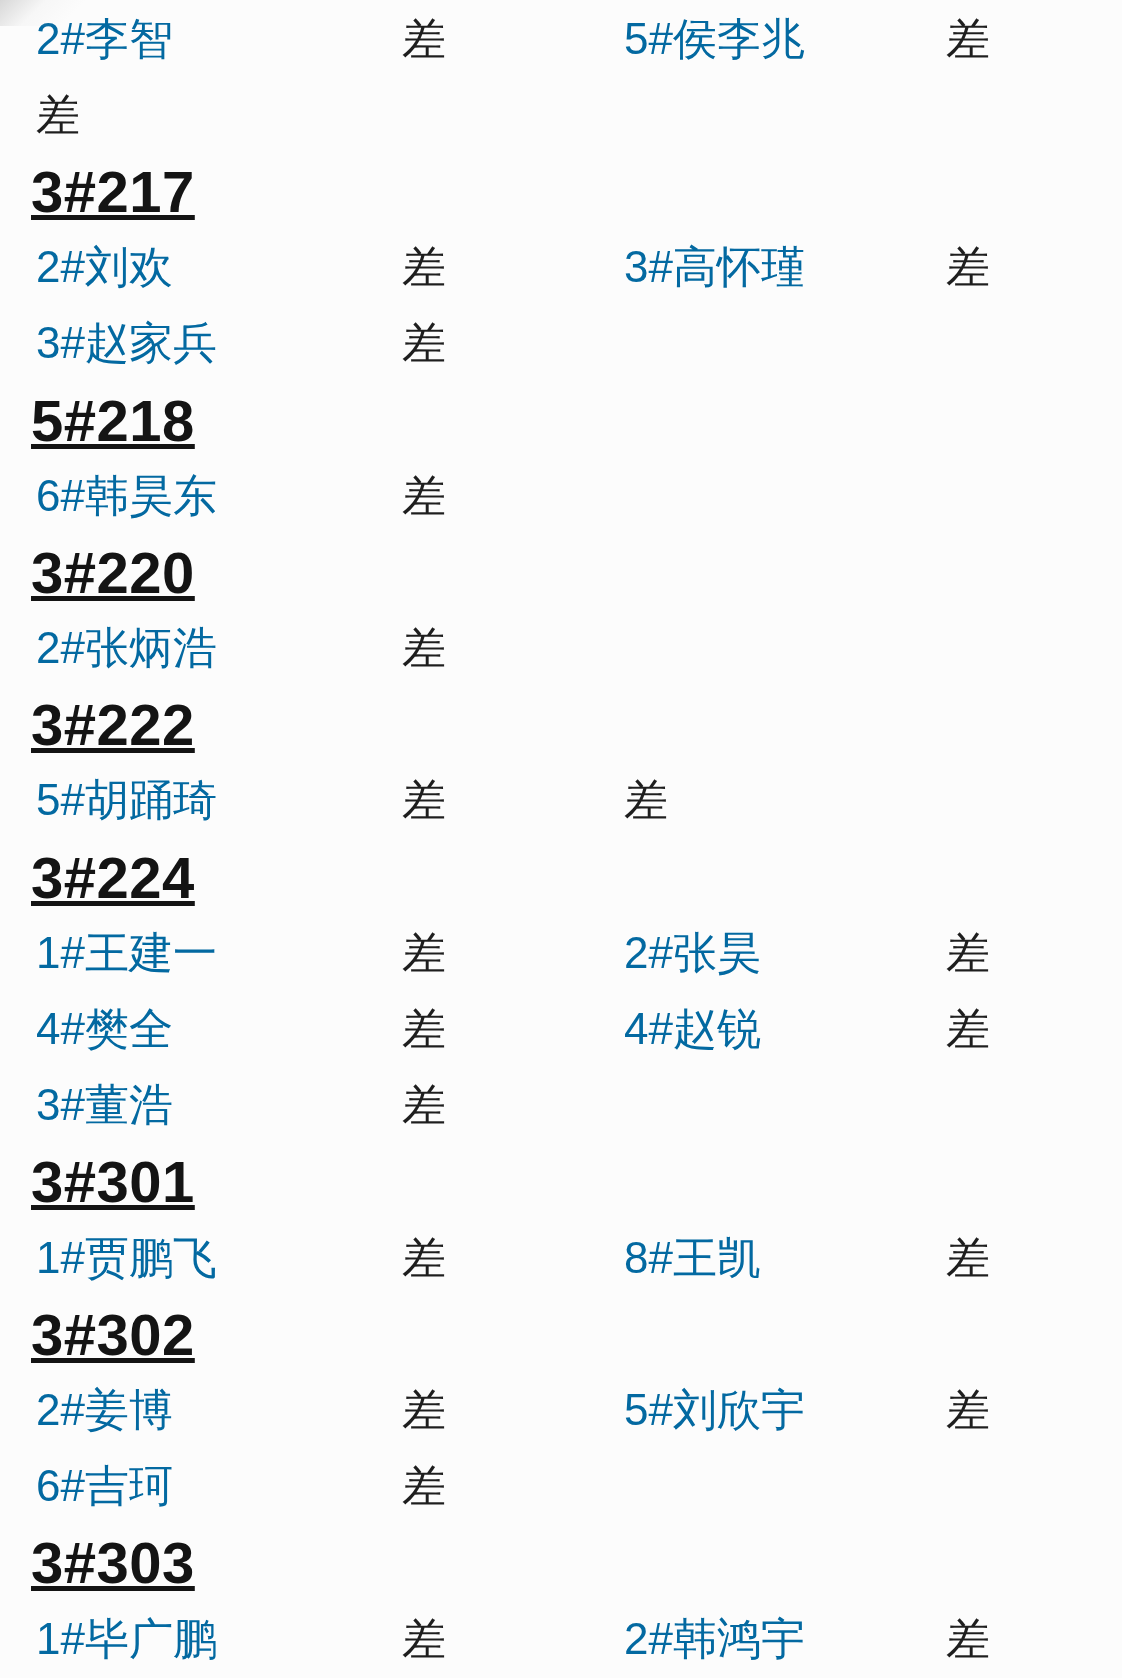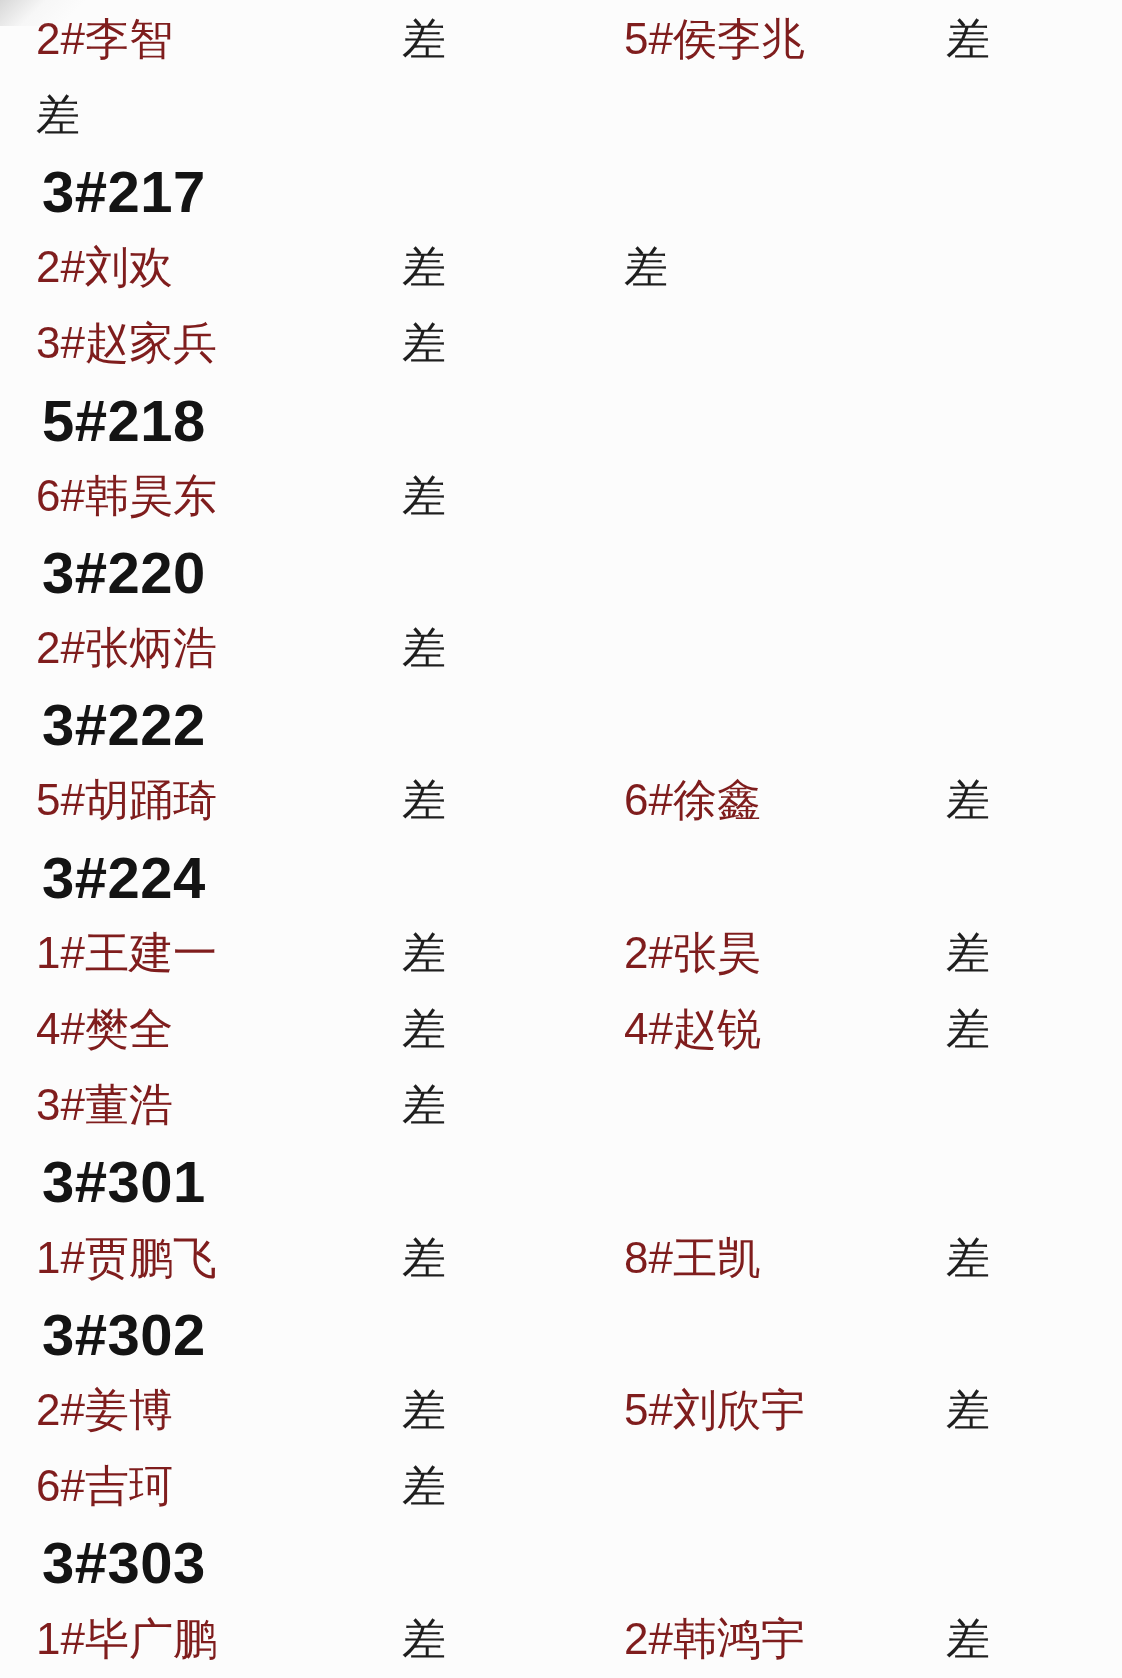--- a/index.html
+++ b/index.html
@@ -30,36 +30,37 @@
     background: linear-gradient(135deg, rgba(120,120,120,0.28) 0%, rgba(200,200,200,0.10) 40%, rgba(255,255,255,0) 75%);
     pointer-events: none;
   }
   .line {
     height: 76.2px;
     display: flex;
     align-items: center;
     box-sizing: border-box;
   }
   .line.header {
-    padding-left: 42px;
+    padding-left: 31px;
     font-size: 58px;
     font-weight: 700;
     color: #141414;
     letter-spacing: 0.5px;
+    text-decoration: underline;
   }
   .line.entry {
     display: grid;
     grid-template-columns: 366px 222px 322px 1fr;
     align-items: center;
     padding-left: 36px;
     font-size: 44px;
   }
   .person {
     white-space: nowrap;
-    color: #7f1d1d;
+    color: #0369a1;
   }
   .mark {
     white-space: nowrap;
     color: #1e1e1e;
   }
 </style>
 </head>
 <body>
 
 <main class="page" id="list-root">
@@ -69,41 +70,41 @@
       <span class="person">5#侯李兆</span>
       <span class="mark">差</span>
     </div>
     <div class="line entry">
       <span class="mark">差</span>
     </div>
     <div class="line header">3#217</div>
     <div class="line entry">
       <span class="person">2#刘欢</span>
       <span class="mark">差</span>
+      <span class="person">3#高怀瑾</span>
       <span class="mark">差</span>
     </div>
     <div class="line entry">
       <span class="person">3#赵家兵</span>
       <span class="mark">差</span>
     </div>
     <div class="line header">5#218</div>
     <div class="line entry">
       <span class="person">6#韩昊东</span>
       <span class="mark">差</span>
     </div>
     <div class="line header">3#220</div>
     <div class="line entry">
       <span class="person">2#张炳浩</span>
       <span class="mark">差</span>
     </div>
     <div class="line header">3#222</div>
     <div class="line entry">
       <span class="person">5#胡踊琦</span>
       <span class="mark">差</span>
-      <span class="person">6#徐鑫</span>
       <span class="mark">差</span>
     </div>
     <div class="line header">3#224</div>
     <div class="line entry">
       <span class="person">1#王建一</span>
       <span class="mark">差</span>
       <span class="person">2#张昊</span>
       <span class="mark">差</span>
     </div>
     <div class="line entry">

